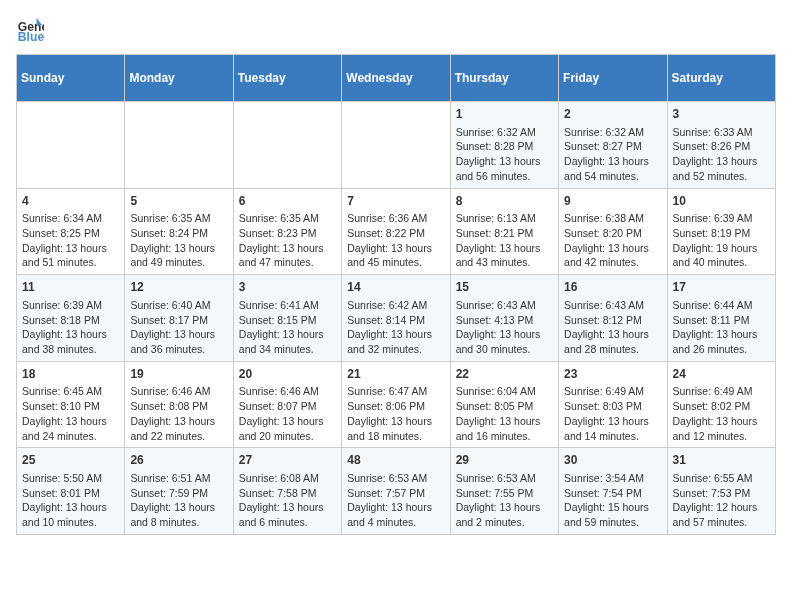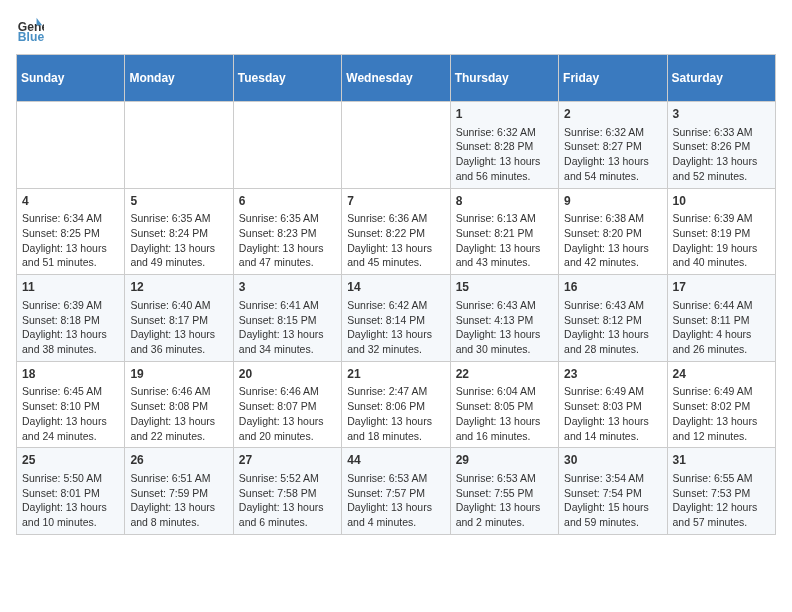--- a/index.html
+++ b/index.html
@@ -221,21 +221,21 @@
         <td>
           <span class="day-num">16</span>
           <div>Sunrise: 6:43 AM</div>
           <div>Sunset: 8:12 PM</div>
           <div>Daylight: 13 hours and 28 minutes.</div>
         </td>
         <td>
           <span class="day-num">17</span>
           <div>Sunrise: 6:44 AM</div>
           <div>Sunset: 8:11 PM</div>
-          <div>Daylight: 4 hours and 26 minutes.</div>
+          <div>Daylight: 13 hours and 26 minutes.</div>
         </td>
       </tr>
       <tr>
         <td>
           <span class="day-num">18</span>
           <div>Sunrise: 6:45 AM</div>
           <div>Sunset: 8:10 PM</div>
           <div>Daylight: 13 hours and 24 minutes.</div>
         </td>
         <td>
@@ -245,21 +245,21 @@
           <div>Daylight: 13 hours and 22 minutes.</div>
         </td>
         <td>
           <span class="day-num">20</span>
           <div>Sunrise: 6:46 AM</div>
           <div>Sunset: 8:07 PM</div>
           <div>Daylight: 13 hours and 20 minutes.</div>
         </td>
         <td>
           <span class="day-num">21</span>
-          <div>Sunrise: 2:47 AM</div>
+          <div>Sunrise: 6:47 AM</div>
           <div>Sunset: 8:06 PM</div>
           <div>Daylight: 13 hours and 18 minutes.</div>
         </td>
         <td>
           <span class="day-num">22</span>
           <div>Sunrise: 6:04 AM</div>
           <div>Sunset: 8:05 PM</div>
           <div>Daylight: 13 hours and 16 minutes.</div>
         </td>
         <td>
@@ -283,26 +283,26 @@
           <div>Daylight: 13 hours and 10 minutes.</div>
         </td>
         <td>
           <span class="day-num">26</span>
           <div>Sunrise: 6:51 AM</div>
           <div>Sunset: 7:59 PM</div>
           <div>Daylight: 13 hours and 8 minutes.</div>
         </td>
         <td>
           <span class="day-num">27</span>
-          <div>Sunrise: 5:52 AM</div>
+          <div>Sunrise: 6:08 AM</div>
           <div>Sunset: 7:58 PM</div>
           <div>Daylight: 13 hours and 6 minutes.</div>
         </td>
         <td>
-          <span class="day-num">44</span>
+          <span class="day-num">48</span>
           <div>Sunrise: 6:53 AM</div>
           <div>Sunset: 7:57 PM</div>
           <div>Daylight: 13 hours and 4 minutes.</div>
         </td>
         <td>
           <span class="day-num">29</span>
           <div>Sunrise: 6:53 AM</div>
           <div>Sunset: 7:55 PM</div>
           <div>Daylight: 13 hours and 2 minutes.</div>
         </td>

